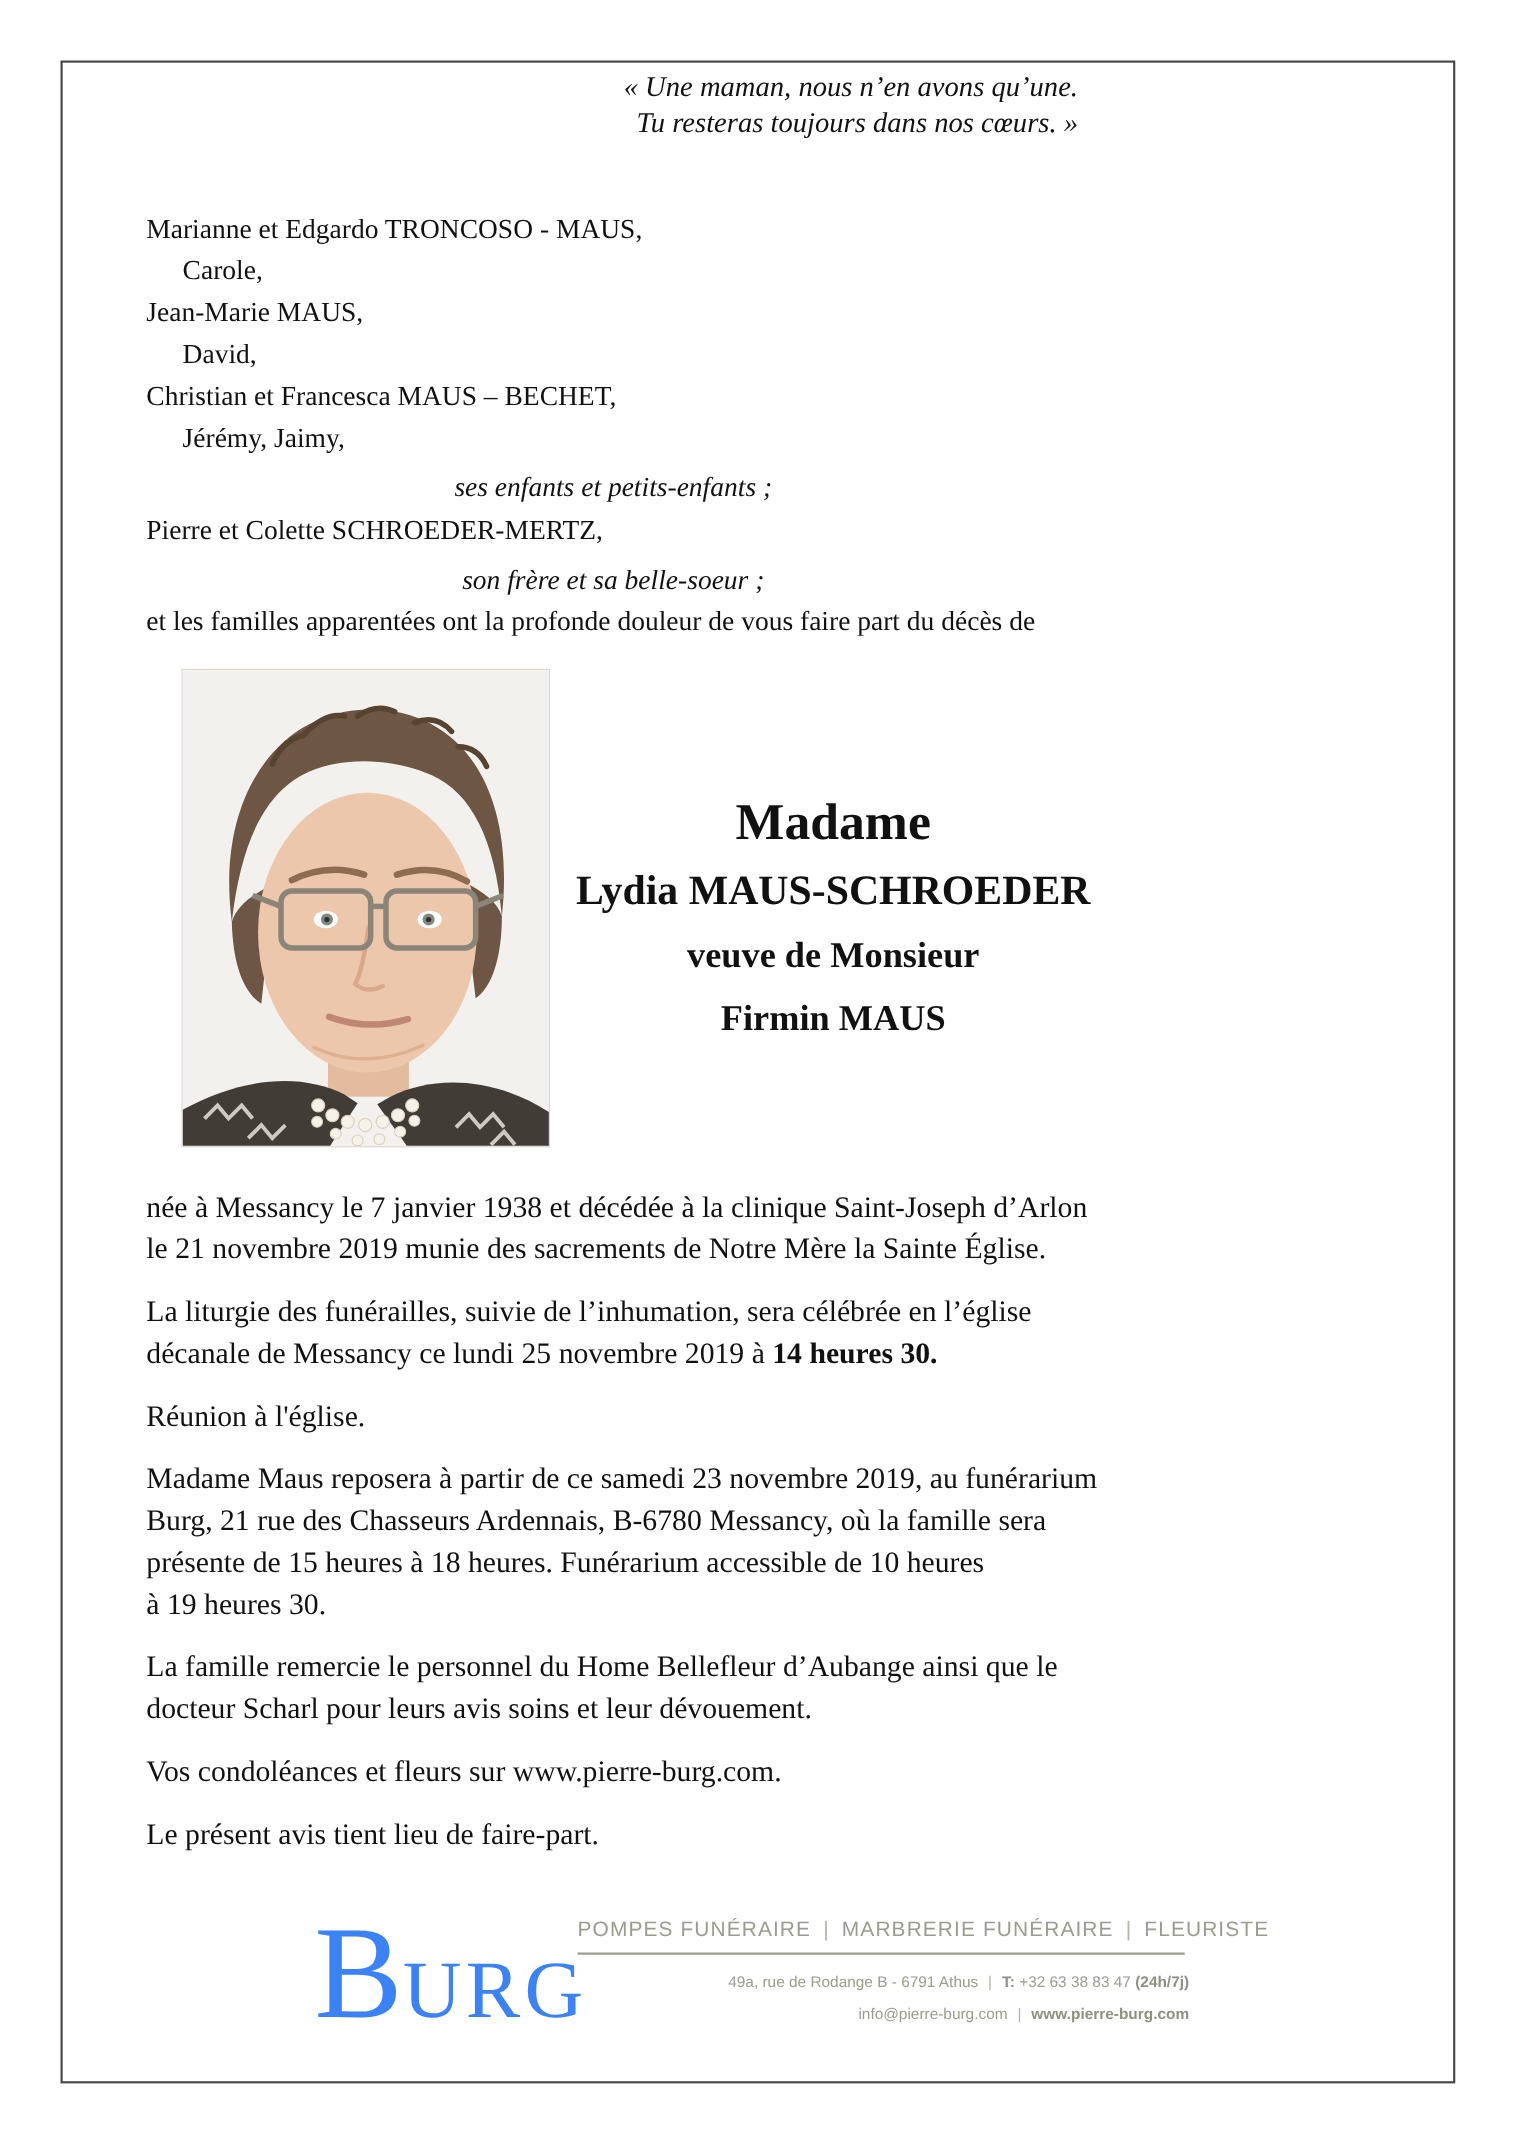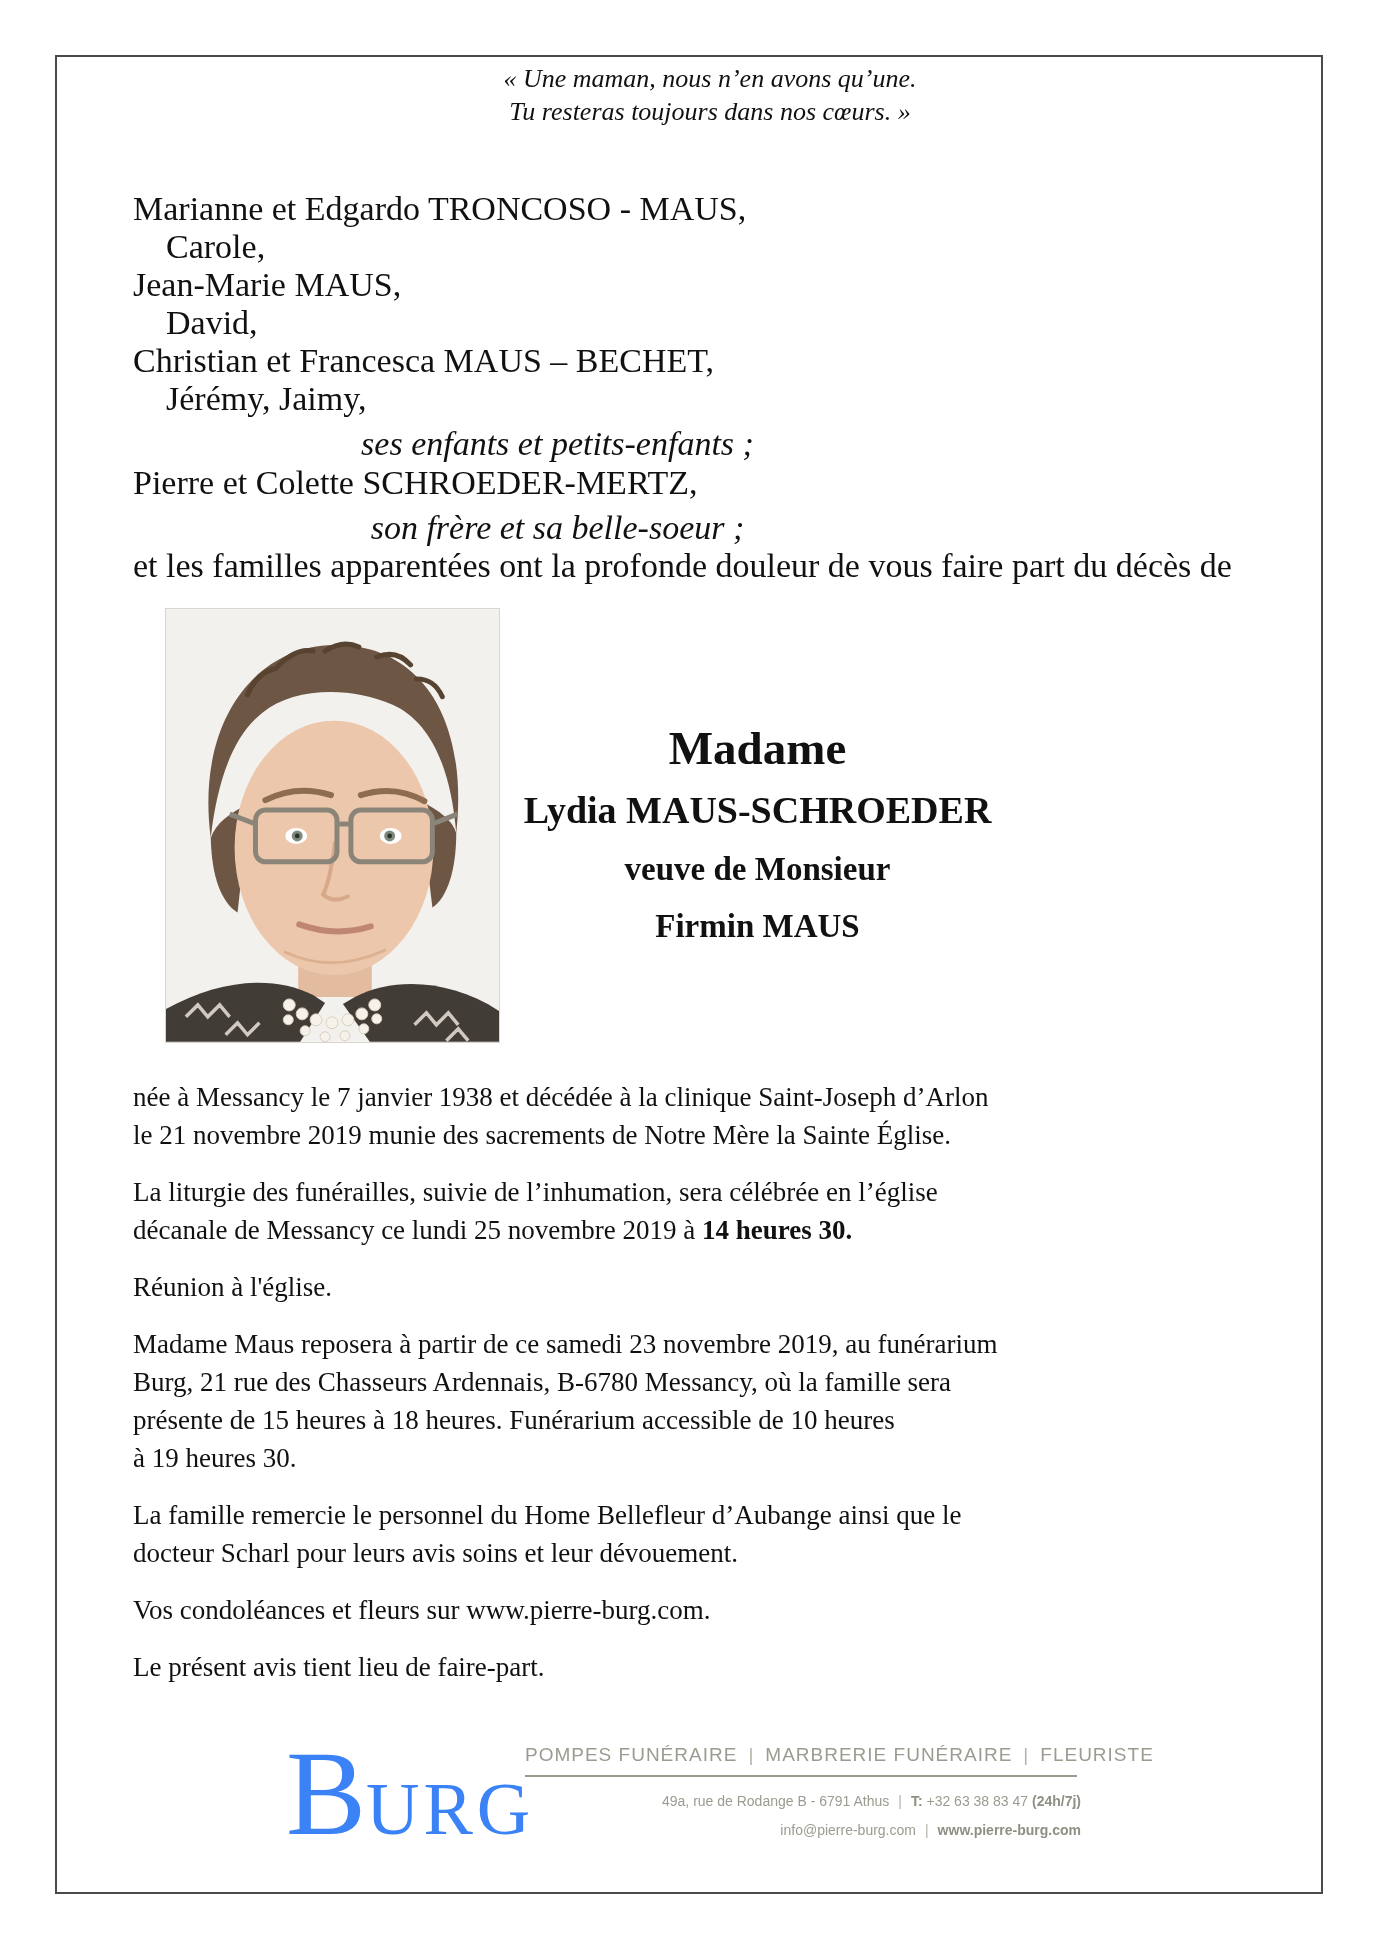--- a/index.html
+++ b/index.html
@@ -1,25 +1,25 @@
 <!DOCTYPE html>
 <html><head>
 <meta charset="utf-8">
 <style>
   html,body{margin:0;padding:0;background:#ffffff;}
   .page{position:relative;width:1378px;height:1949px;background:#ffffff;overflow:hidden;
         font-family:"Liberation Serif", serif;color:#111;}
   .frame{position:absolute;left:55px;top:55px;width:1264px;height:1835px;border:2px solid #4a4a4a;}
 
   
-  .quote{position:absolute;top:62px;left:440px;right:398px;text-align:center;
+  .quote{position:absolute;top:62px;left:440px;right:398px;text-align:right;
          font-style:italic;font-size:26px;line-height:33px;}
 
   
-  .family{position:absolute;top:190px;left:133px;width:1045px;font-size:34px;line-height:38px;}
+  .family{position:absolute;top:190px;left:133px;width:1045px;font-size:25px;line-height:38px;}
   .fam{white-space:pre;}
   .indent{padding-left:33px;}
   .caption{text-align:center;padding-right:196px;font-style:italic;margin-top:7px;}
   .sibling{margin-top:1px;}
 
   
   .photo{position:absolute;left:165px;top:608px;width:335px;height:435px;}
   .photo svg{display:block;width:335px;height:435px;border:1px solid #d8d4cf;box-sizing:border-box;}
 
   

